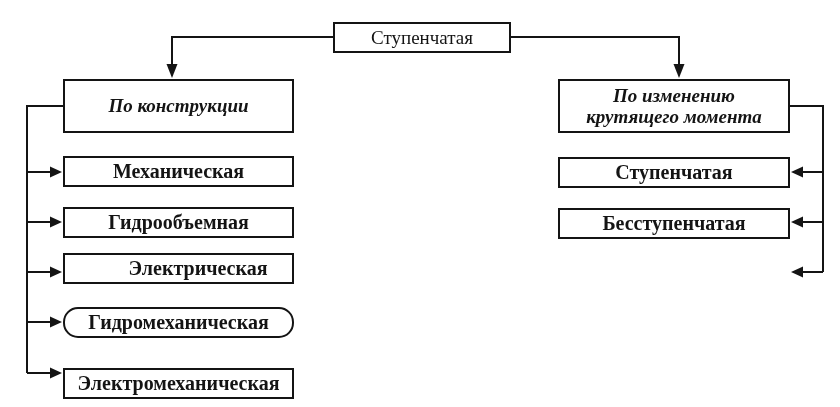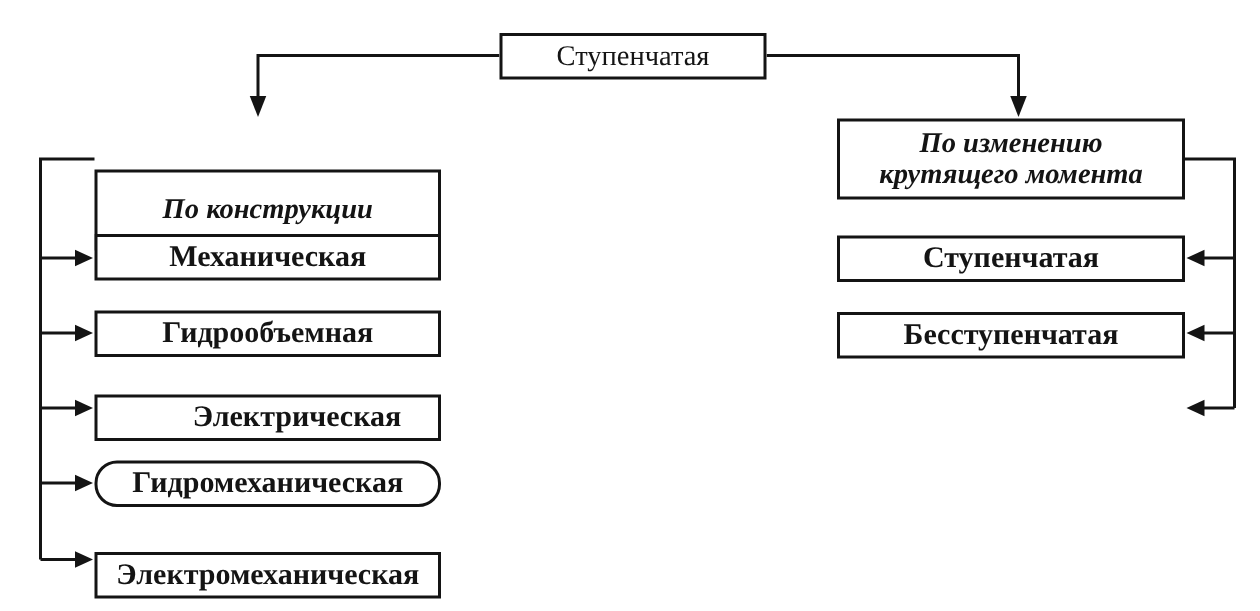--- a/index.html
+++ b/index.html
@@ -38,33 +38,33 @@
     left: 333px; top: 22px; width: 178px; height: 31px;
     font-size: 19px;
   }
   .node.header {
     top: 79px; width: 231px; height: 54px;
     font-size: 19px;
     font-weight: bold;
     font-style: italic;
     flex-direction: column;
   }
-  .node.header-left  { left: 63px; margin-top: 34px; }
+  .node.header-left  { left: 63px; }
   .node.header-right { left: 558px; width: 232px; }
   .node.item {
     width: 231px; height: 31px;
     font-size: 20px;
     white-space: nowrap;
     font-weight: bold;
   }
   .node.item.left  { left: 63px; }
   .node.item.right { left: 558px; width: 232px; }
   .li-0 { top: 156px; }
   .li-1 { top: 207px; }
-  .li-2 { top: 263px; padding-left: 39px; }
+  .li-2 { top: 253px; padding-left: 39px; }
   .li-3 { top: 307px; border-radius: 15px; }
   .li-4 { top: 368px; }
   .ri-0 { top: 157px; }
   .ri-1 { top: 208px; text-align: center; }
   .ri-2 { top: 257px; }
 </style>
 </head>
 <body>
 
 <div class="stage">

